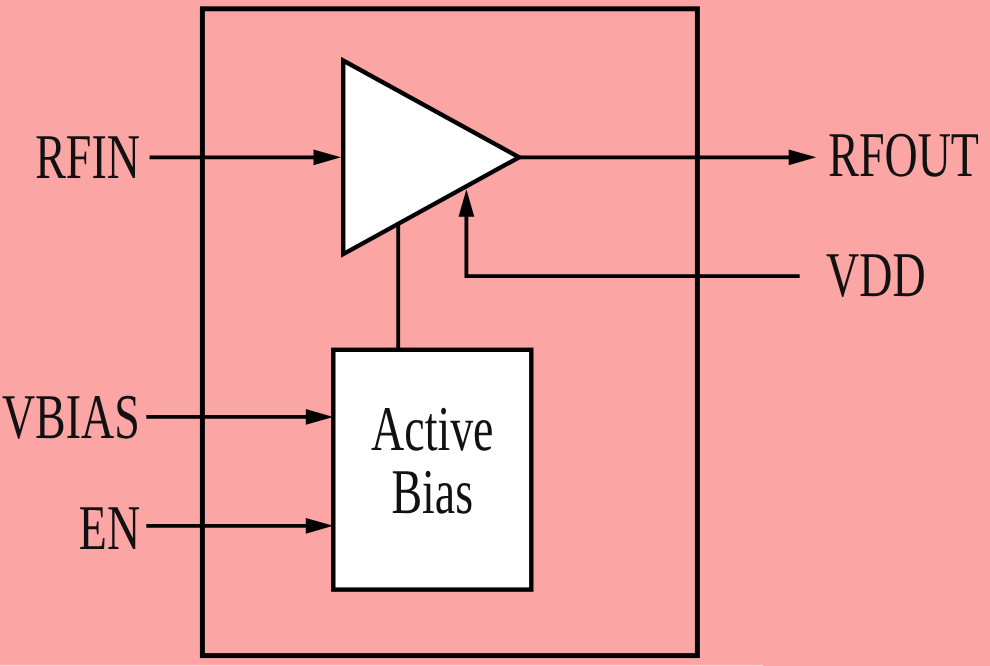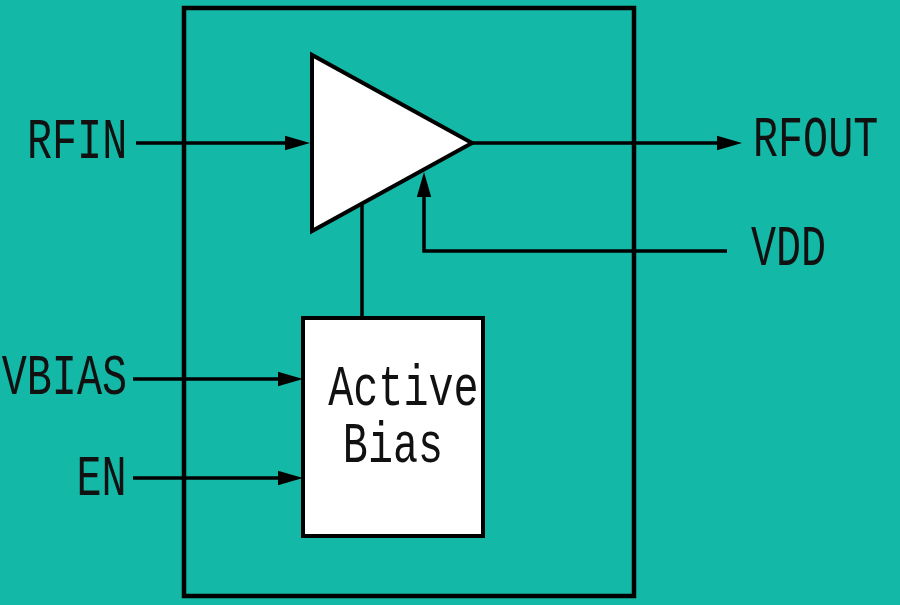--- a/index.html
+++ b/index.html
@@ -4,23 +4,23 @@
 <style>
   html, body {
     margin: 0;
     padding: 0;
     background: #ffffff;
   }
   .stage {
     position: relative;
     width: 900px;
     height: 605px;
-    background: #14b8a6;
+    background: #fca5a5;
     overflow: hidden;
-    font-family: Liberation Mono, monospace;
+    font-family: Liberation Serif, serif;
   }
   .stage svg {
     position: absolute;
     left: 0;
     top: 0;
   }
   .lbl {
     position: absolute;
     font-size: 58px;
     line-height: 58px;

